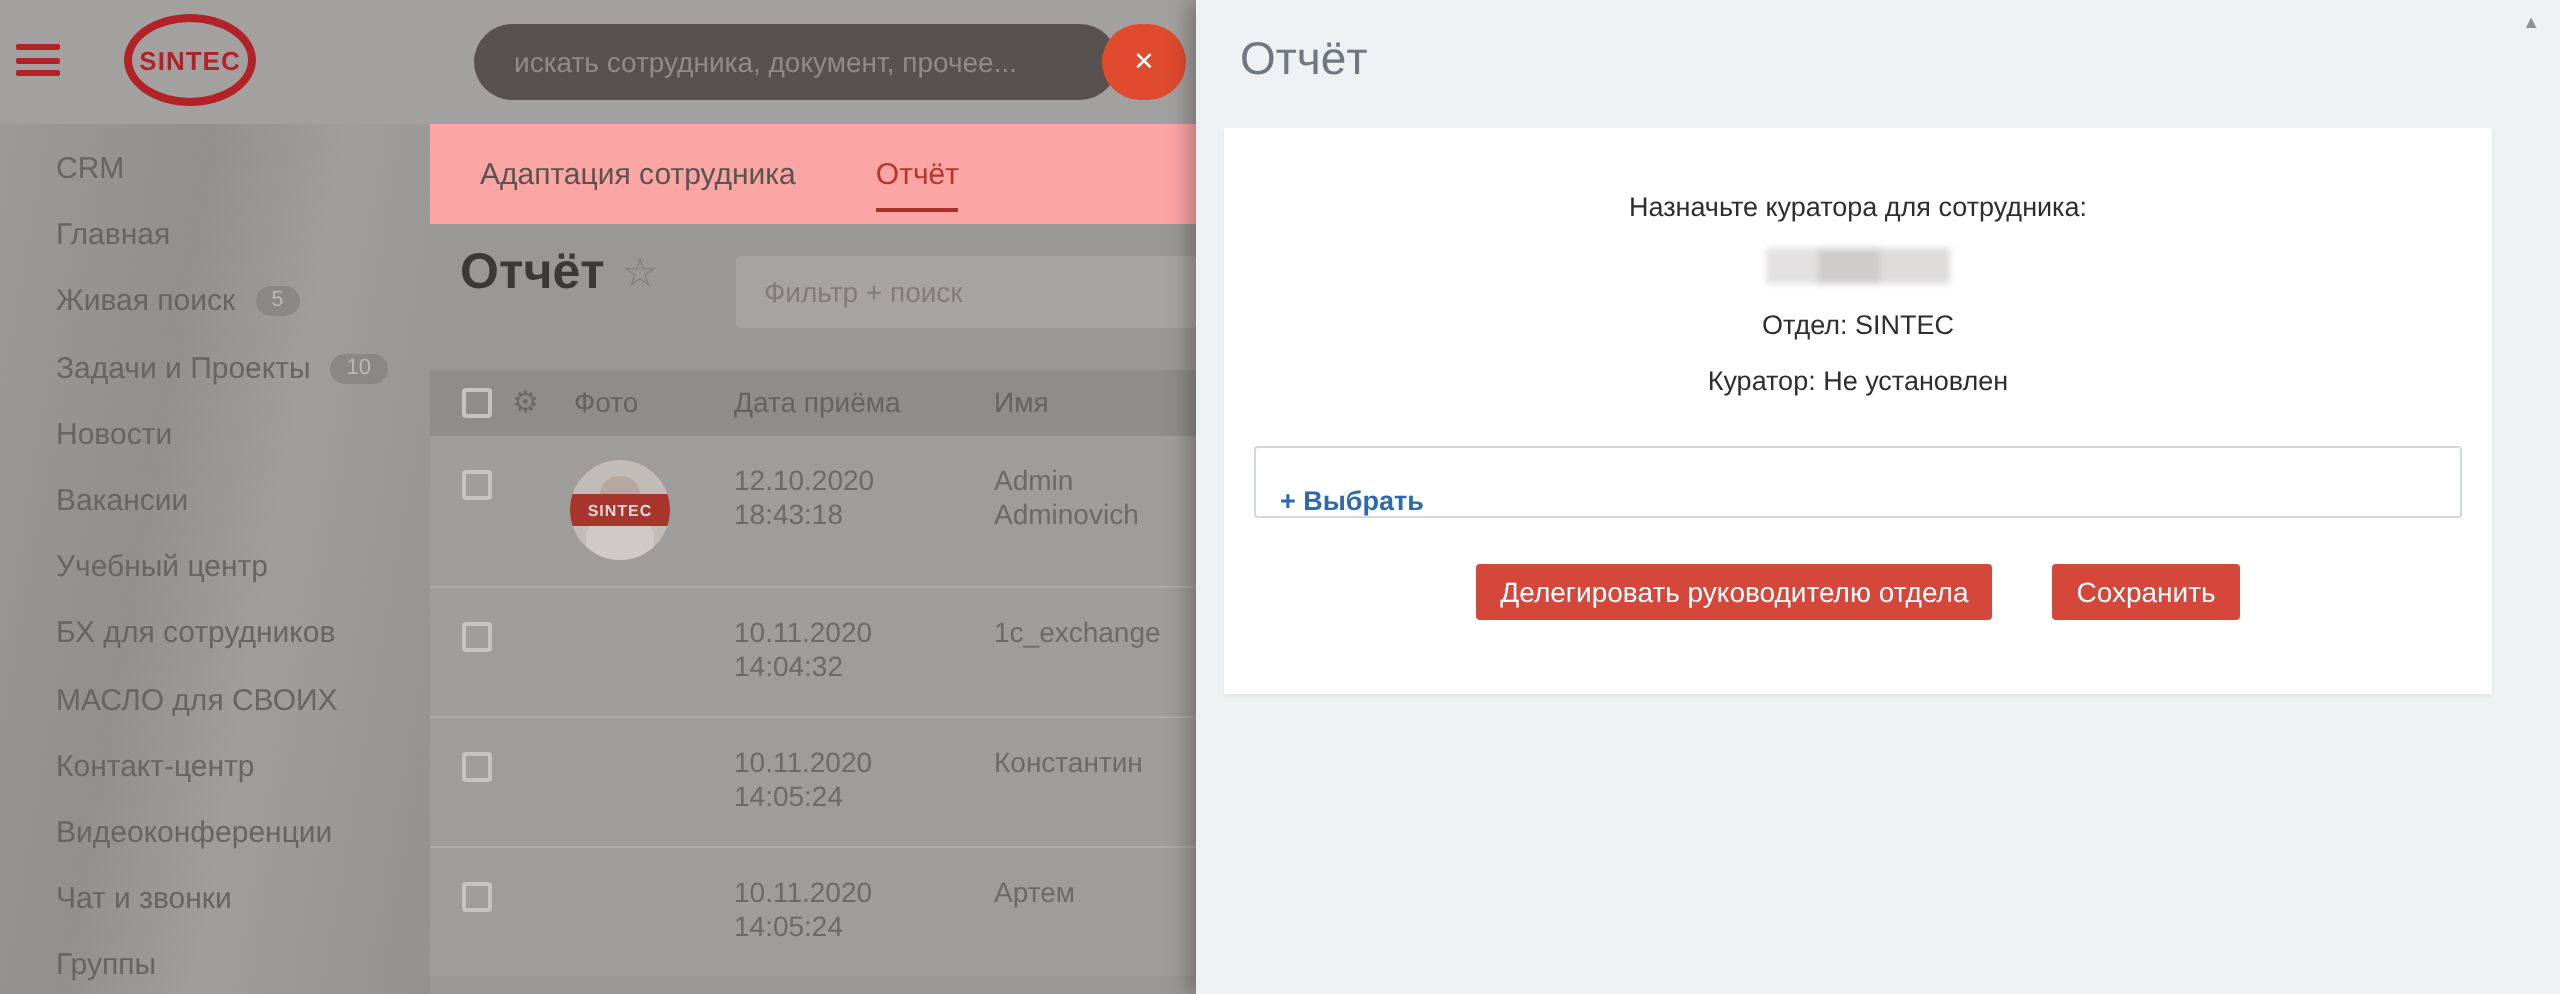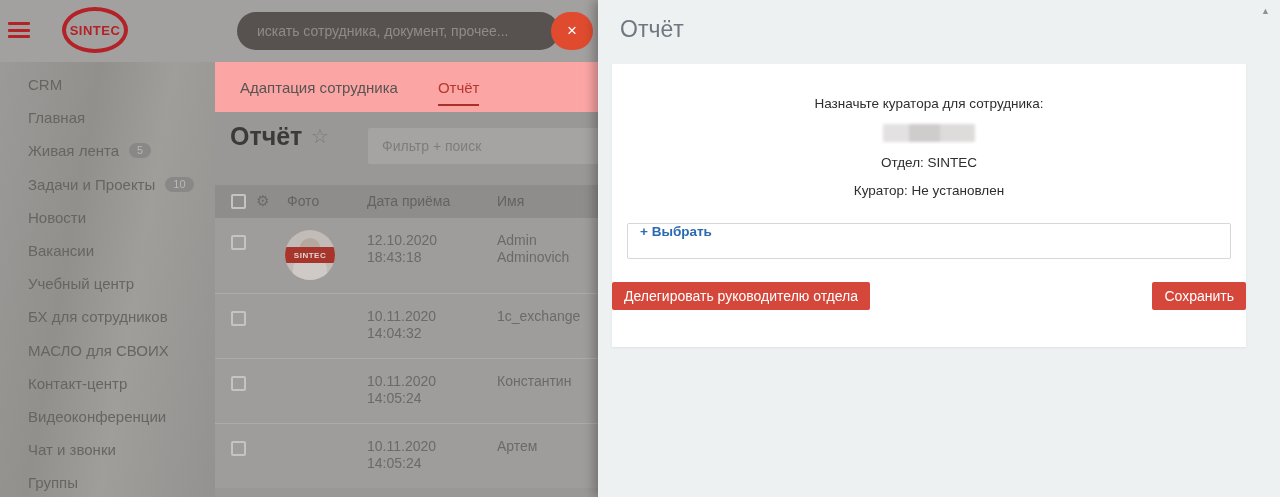--- a/index.html
+++ b/index.html
@@ -76,23 +76,23 @@
   .scroll-up { position:absolute; right:10px; top:6px; font-size:9px; color:#8d9296; cursor:pointer; }
 
   .card { position:absolute; left:14px; top:64px; width:634px; height:283px; background:#ffffff;
     box-shadow:0 1px 2px rgba(0,0,0,.06); text-align:center; }
   .card-heading { margin-top:32px; font-size:13.5px; color:#2e2e2e; }
   .censored { width:92px; height:18px; margin:13px auto 0;
     background:linear-gradient(90deg,#e3e1e1 0 28%,#cfcccc 28% 62%,#dedbdb 62% 100%);
     filter:blur(1.5px); border-radius:1px; }
   .card-line { margin-top:13px; font-size:13.5px; color:#2e2e2e; }
   .select-box { margin:25px 15px 0; height:36px; background:#fff; border:1px solid #d3d8da;
-    border-radius:2px; display:flex; align-items:flex-start; cursor:pointer; }
+    border-radius:2px; display:flex; align-items:flex-end; cursor:pointer; }
   .select-label { margin-left:12px; font-size:13.5px; color:#2b69b1; font-weight:bold; }
-  .btn-row { margin-top:23px; display:flex; justify-content:space-between; gap:30px; }
+  .btn-row { margin-top:23px; display:flex; justify-content:center; gap:30px; }
   .btn { background:#d4473a; border:none; color:#fff; font-size:14px; padding:6px 12px;
     border-radius:2px; cursor:pointer; font-family:"Liberation Sans",sans-serif; }
 </style>
 </head>
 <body>
 
 <div class="left-region">
 
   <div class="topbar">
     <div class="hamburger">
@@ -110,21 +110,21 @@
   </div>
 
   <div class="sidebar">
     <div class="side-item">
         <span>CRM</span>
       </div>
     <div class="side-item">
         <span>Главная</span>
       </div>
     <div class="side-item">
-      <span>Живая лента</span>
+      <span>Живая поиск</span>
       <span class="side-badge">5</span>
     </div>
     <div class="side-item">
       <span>Задачи и Проекты</span>
       <span class="side-badge">10</span>
     </div>
     <div class="side-item">
         <span>Новости</span>
       </div>
     <div class="side-item">

